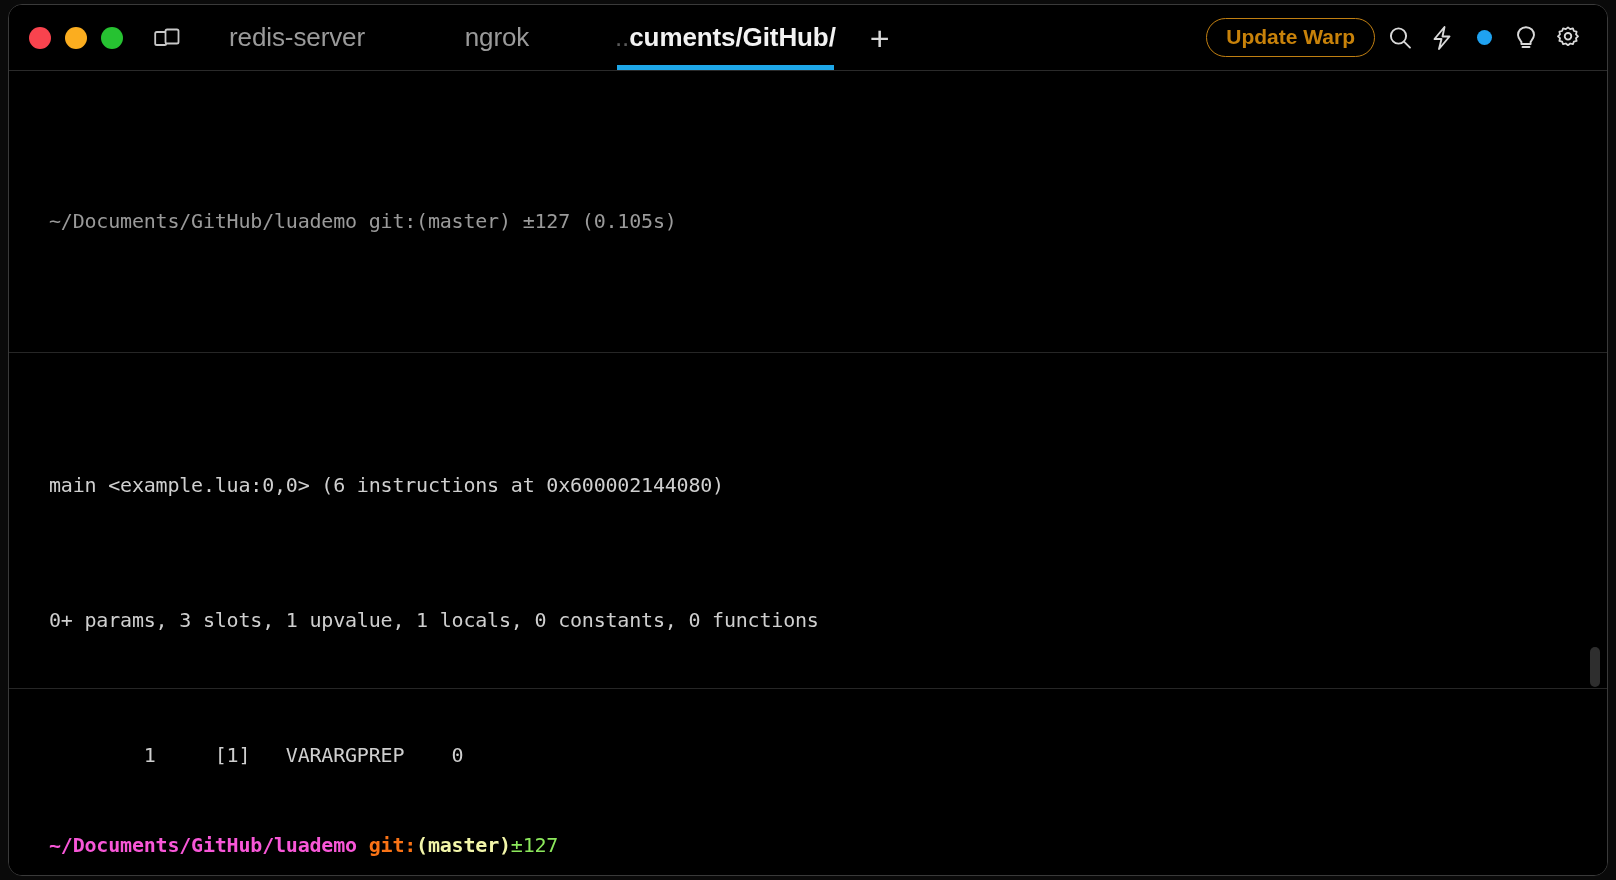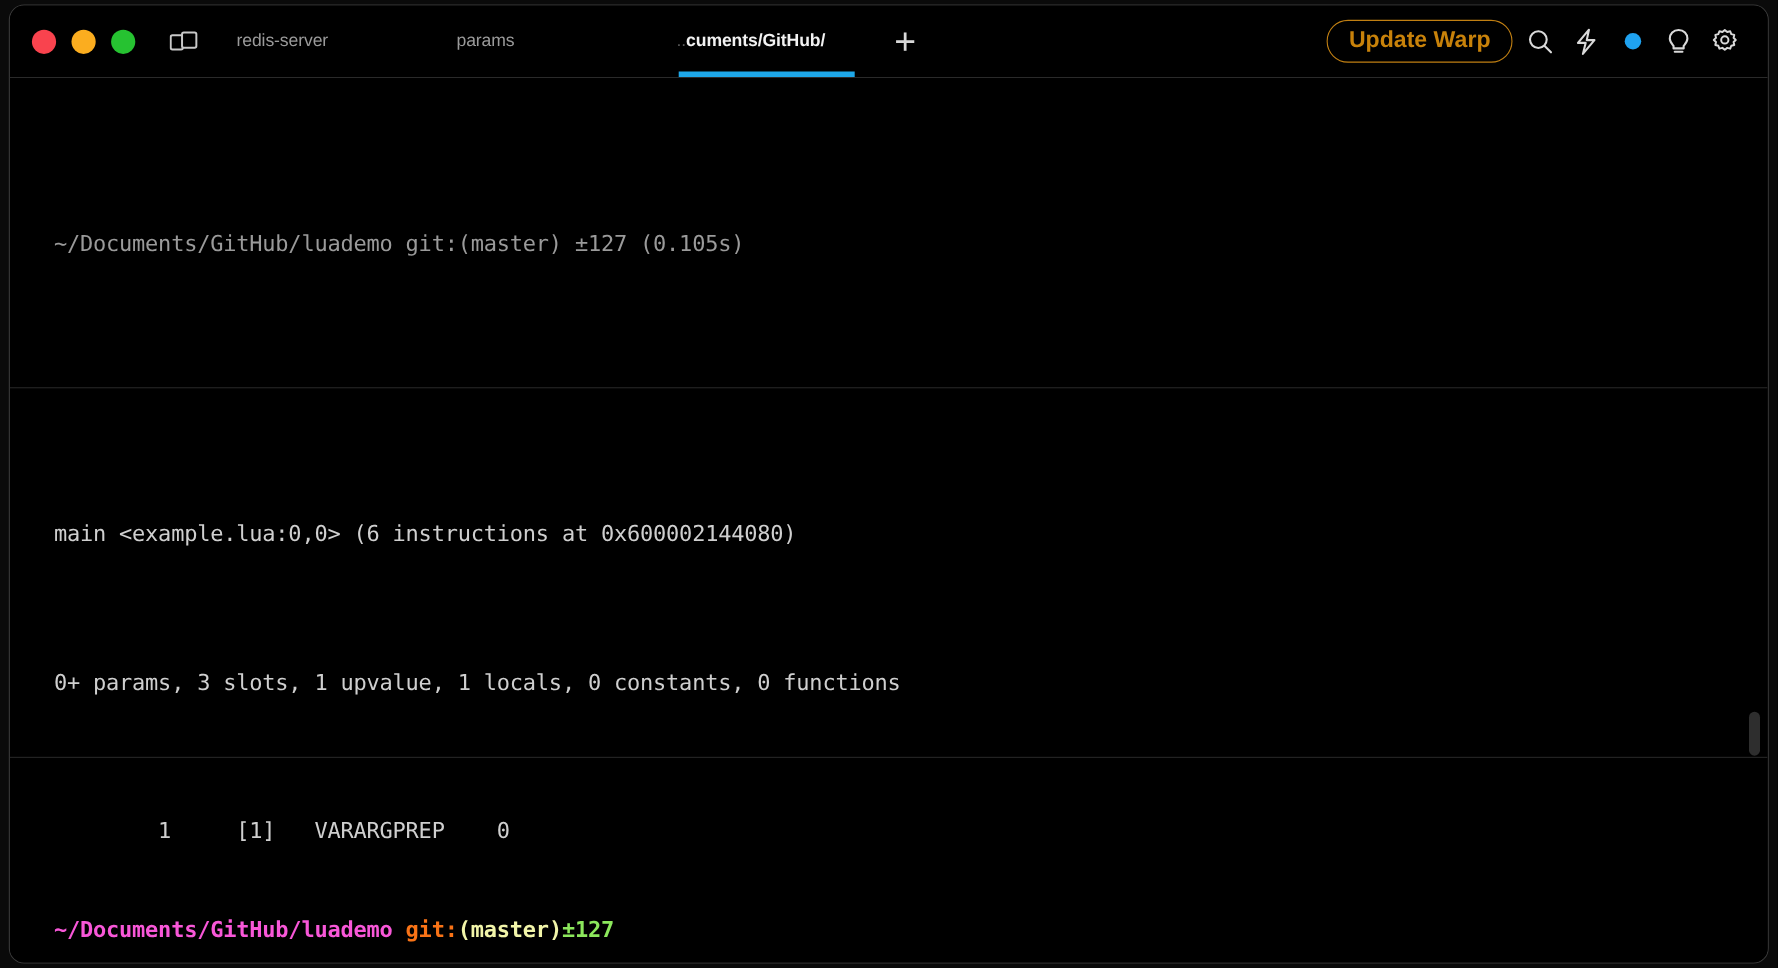--- a/index.html
+++ b/index.html
@@ -81,25 +81,26 @@
     display: flex;
     align-items: stretch;
     height: 100%;
     margin-left: 16px;
     flex: 0 0 auto;
   }
   .tab {
     position: relative;
     display: flex;
     align-items: center;
+    justify-content: center;
     height: 100%;
     box-sizing: border-box;
     padding: 0 18px;
     min-width: 200px;
-    font-size: 16px;
+    font-size: 26px;
     color: #9a9a9a;
     letter-spacing: -0.1px;
     white-space: nowrap;
     cursor: default;
   }
   .tab.active {
     color: #f2f2f2;
     font-weight: bold;
   }
   .tab.active::after {
@@ -216,21 +217,21 @@
     cursor: default;
   }
 
   
   #block-input {
     padding: 44px 0 0 40px;
   }
   .prompt-path  { color: #f857d8; font-weight: bold; }
   .prompt-git   { color: #f97316; font-weight: bold; }
   .prompt-branch{ color: #f2f5a9; font-weight: bold; }
-  .prompt-count { color: #8ce85c; font-weight: bold; }
+  .prompt-count { color: #8ce85c; font-weight: normal; }
 </style>
 </head>
 <body>
 
 <div id="desktop">
 
   <div id="window">
 
     <div id="titlebar">
 
@@ -245,21 +246,21 @@
           <rect x="1.2" y="6" width="11" height="13" rx="1.6" stroke="#c8c8c8" stroke-width="1.8"></rect>
           <rect x="11.5" y="3.5" width="13" height="14" rx="1.6" stroke="#c8c8c8" stroke-width="1.8" fill="#000"></rect>
         </svg>
       </div>
 
       <div class="tabs">
         <div class="tab">
           <span>redis-server</span>
         </div>
         <div class="tab">
-          <span>params</span>
+          <span>ngrok</span>
         </div>
         <div class="tab active">
           <span class="dim">..</span>
             <span>cuments/GitHub/</span>
         </div>
       </div>
 
       <div class="new-tab">
         <span>+</span>
       </div>

